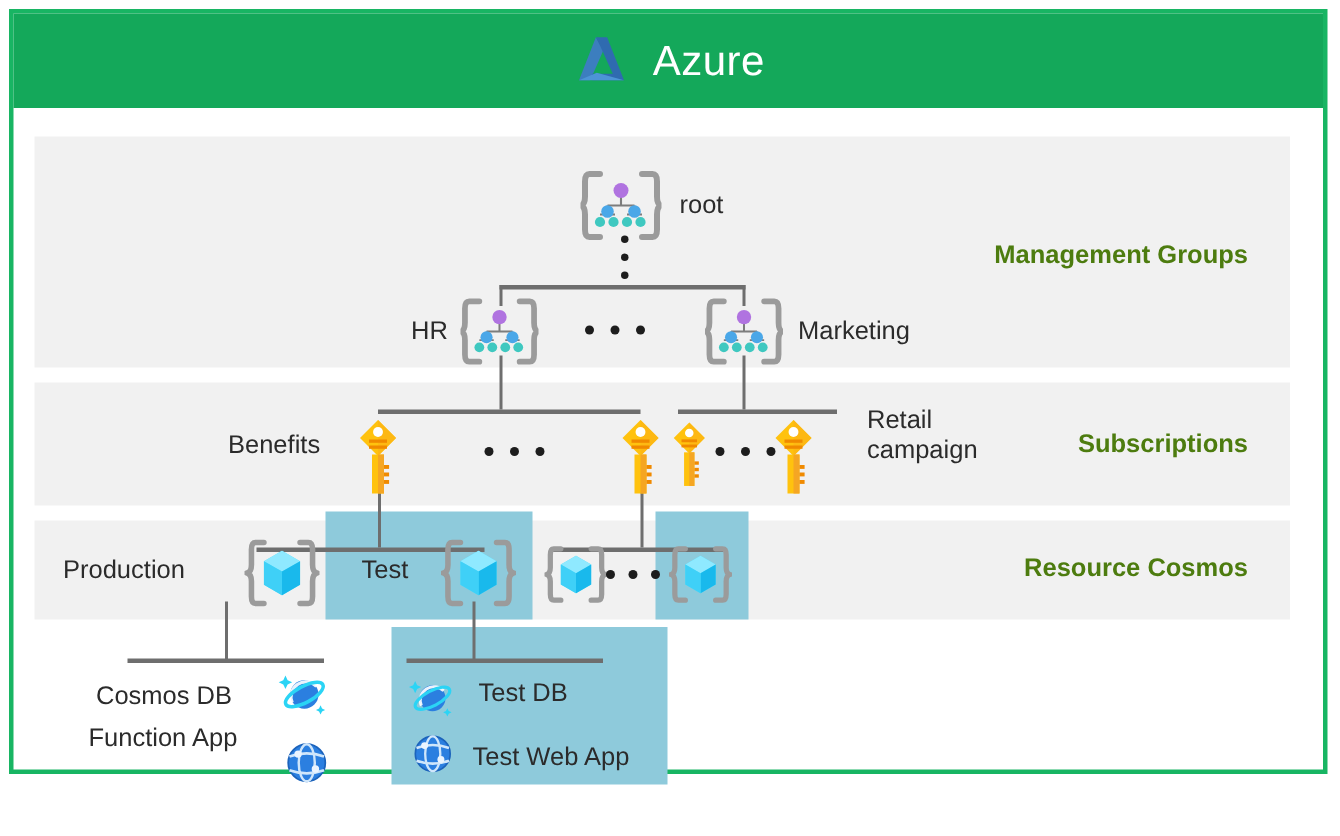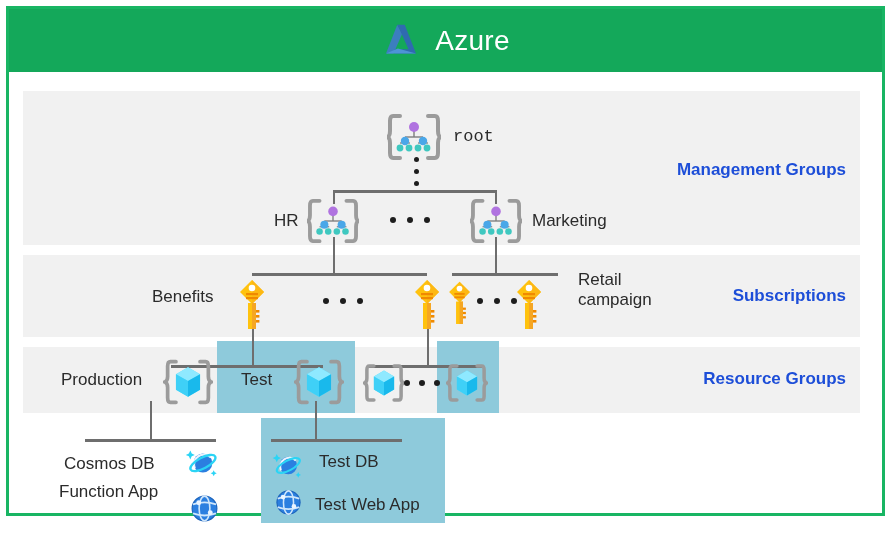--- a/index.html
+++ b/index.html
@@ -45,24 +45,24 @@
     left:14px;
     width:837px;
   }
   #row-mg{top:82px;height:154px;}
   #row-subs{top:246px;height:82px;}
   #row-rg{top:338px;height:66px;}
   #row-res{top:414px;height:114px;}
 
   .row-label{
     position:absolute;
-    right:14px;
+    right:28px;
     font-weight:bold;
     font-size:17px;
-    color:#1d4ed8;
+    color:#4d7c0f;
     white-space:nowrap;
   }
   #lbl-mg{top:69px;}
   #lbl-subs{top:31px;margin-left:43px;}
   #lbl-rg{top:22px;}
   #lbl-res{top:50px;}
 
   
   .node{position:absolute;display:flex;align-items:center;}
   .txt{
@@ -111,21 +111,21 @@
       <div class="title">Azure</div>
     </div>
 
     <div class="row" id="row-mg">
       <div class="row-label" id="lbl-mg">Management Groups</div>
     </div>
     <div class="row" id="row-subs">
       <div class="row-label" id="lbl-subs">Subscriptions</div>
     </div>
     <div class="row" id="row-rg">
-      <div class="row-label" id="lbl-rg">Resource Groups</div>
+      <div class="row-label" id="lbl-rg">Resource Cosmos</div>
     </div>
 
     <div class="highlight" style="left:208px;top:332px;width:138px;height:72px;"></div>
     <div class="highlight" style="left:428px;top:332px;width:62px;height:72px;"></div>
     <div class="highlight" style="left:252px;top:409px;width:184px;height:105px;"></div>
 
     <div class="dot" style="left:405px;top:148px;"></div>
     <div class="dot" style="left:405px;top:160px;"></div>
     <div class="dot" style="left:405px;top:172px;"></div>
 
@@ -142,21 +142,21 @@
     <div class="vline" style="left:243px;top:313px;height:43px;"></div>
     <div class="hline" style="left:162px;top:356px;width:152px;"></div>
     <div class="vline" style="left:418px;top:313px;height:43px;"></div>
     <div class="hline" style="left:358px;top:356px;width:117px;"></div>
 
     <div class="vline" style="left:141px;top:392px;height:39px;"></div>
     <div class="hline" style="left:76px;top:430px;width:131px;"></div>
     <div class="vline" style="left:306px;top:392px;height:39px;"></div>
     <div class="hline" style="left:262px;top:430px;width:131px;"></div>
 
-    <div class="node" style="left:378px;top:103px;gap:12px;font-family:Liberation Mono, monospace;">
+    <div class="node" style="left:378px;top:103px;gap:12px;">
       <svg width="54" height="50" viewBox="0 0 54 50" class="icon">
         <path d="M13 4 L6 4 Q3 4 3 9 L3 19 Q3 24 0.5 25 Q3 26 3 31 L3 41 Q3 46 6 46 L13 46" fill="none" stroke="#9b9b9b" stroke-width="4" stroke-linecap="round"></path>
         <path d="M41 4 L48 4 Q51 4 51 9 L51 19 Q51 24 53.5 25 Q51 26 51 31 L51 41 Q51 46 48 46 L41 46" fill="none" stroke="#9b9b9b" stroke-width="4" stroke-linecap="round"></path>
         <line x1="27" y1="18" x2="27" y2="25" stroke="#7d7d7d" stroke-width="1.4"></line>
         <line x1="18" y1="25" x2="36" y2="25" stroke="#7d7d7d" stroke-width="1.4"></line>
         <line x1="18" y1="25" x2="18" y2="29" stroke="#7d7d7d" stroke-width="1.4"></line>
         <line x1="36" y1="25" x2="36" y2="29" stroke="#7d7d7d" stroke-width="1.4"></line>
         <line x1="13" y1="31" x2="23" y2="31" stroke="#7d7d7d" stroke-width="1.2"></line>
         <line x1="31" y1="31" x2="41" y2="31" stroke="#7d7d7d" stroke-width="1.2"></line>
         <circle cx="27" cy="15" r="5" fill="#b073e0"></circle>
@@ -282,21 +282,21 @@
       <rect x="15" y="25" width="4" height="26" fill="#f5a623"></rect>
       <rect x="19" y="32" width="3.4" height="2.6" fill="#f08a00"></rect>
       <rect x="19" y="37" width="3.4" height="2.6" fill="#f08a00"></rect>
       <rect x="19" y="42" width="3.4" height="2.6" fill="#f08a00"></rect>
     </svg>
 
     <div class="node" style="left:569px;top:261px;">
       <span class="txt two-line">Retail campaign</span>
     </div>
 
-    <div class="node" style="left:52px;top:361px;">
+    <div class="node" style="left:33px;top:361px;">
       <span class="txt">Production</span>
     </div>
     <svg width="50" height="50" viewBox="0 0 54 54" style="position:absolute;left:154px;top:348px;">
       <path d="M14 5 L8 5 Q5 5 5 10 L5 21 Q5 26 2 27 Q5 28 5 33 L5 44 Q5 49 8 49 L14 49" fill="none" stroke="#9b9b9b" stroke-width="4" stroke-linecap="round"></path>
       <path d="M40 5 L46 5 Q49 5 49 10 L49 21 Q49 26 52 27 Q49 28 49 33 L49 44 Q49 49 46 49 L40 49" fill="none" stroke="#9b9b9b" stroke-width="4" stroke-linecap="round"></path>
       <polygon points="27,11 40,18.5 40,35.5 27,43 14,35.5 14,18.5" fill="#50e0ff"></polygon>
       <polygon points="27,11 40,18.5 27,26 14,18.5" fill="#8fe9ff"></polygon>
       <polygon points="27,26 40,18.5 40,35.5 27,43" fill="#19b9ec"></polygon>
       <polygon points="27,26 14,18.5 14,35.5 27,43" fill="#3fd0f7"></polygon>
     </svg>

